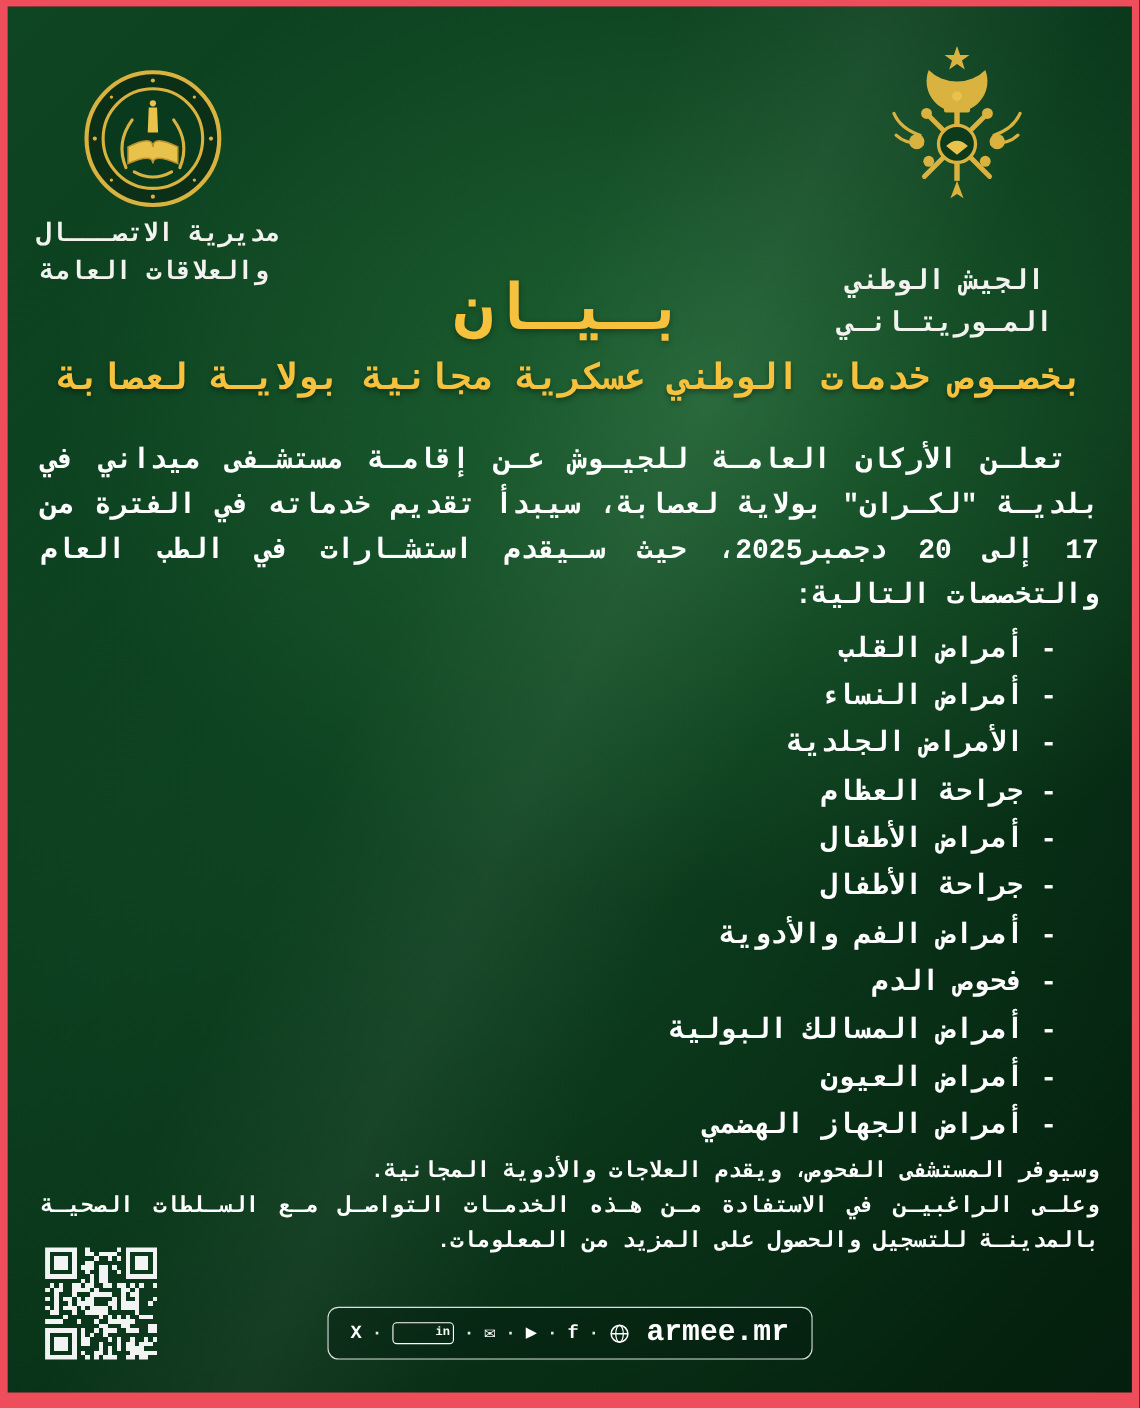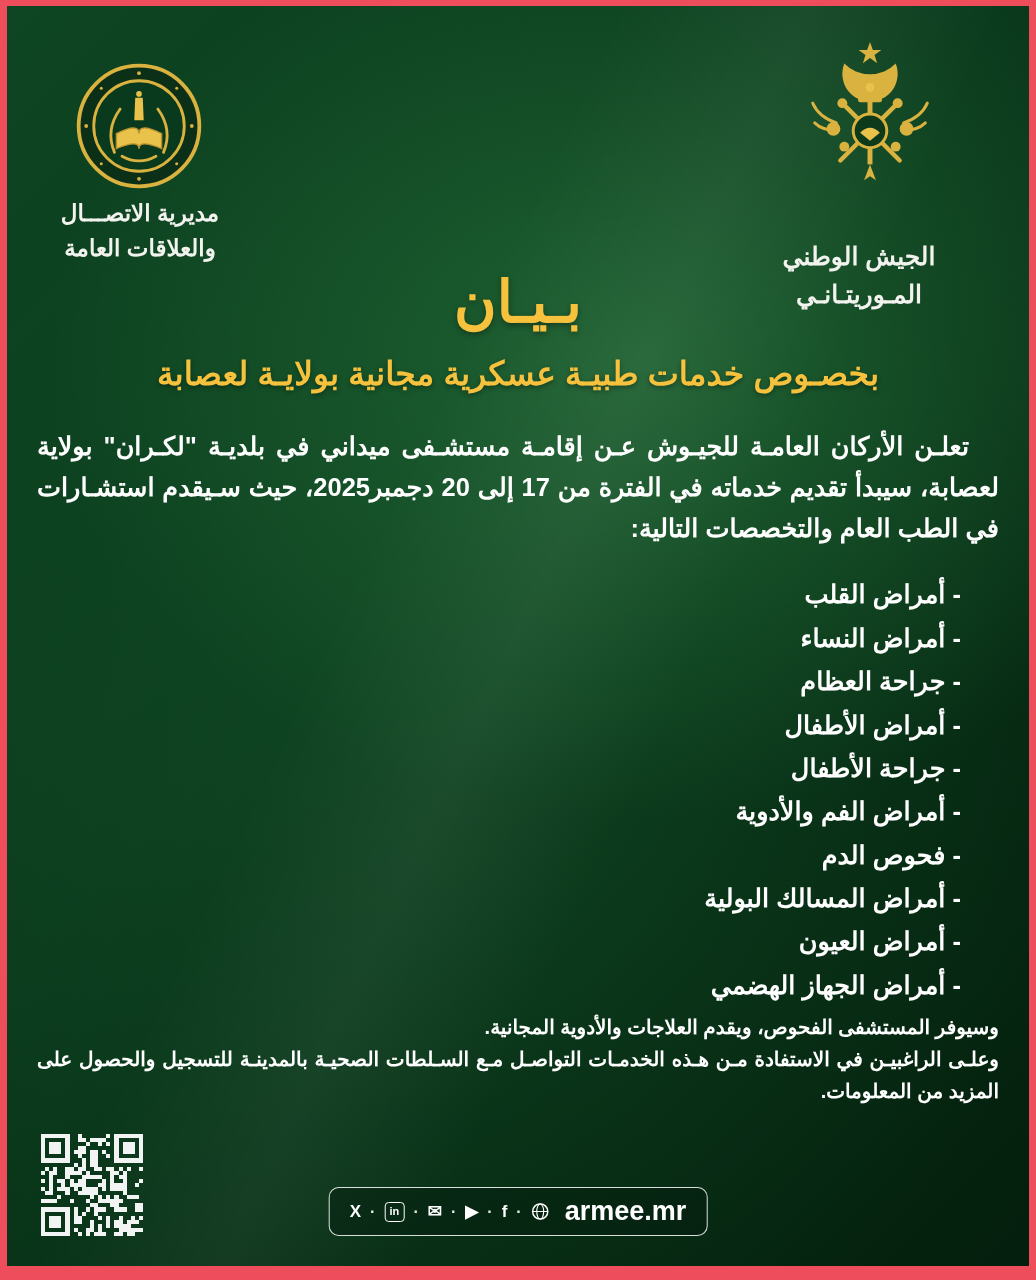--- a/index.html
+++ b/index.html
@@ -3,68 +3,68 @@
 <meta charset="utf-8">
 <style>
   html,body{margin:0;padding:0;background:#1b1b1b;}
   .poster{
     position:relative;
     width:1036px;height:1280px;
     box-sizing:border-box;
     border:solid #ee4d5c;
     border-width:6px 7px 14px 7px;
     overflow:hidden;
-    font-family:Liberation Sans, sans-serif;
+    font-family:Liberation Mono, monospace;
     background:
       linear-gradient(115deg, rgba(255,255,255,0) 38%, rgba(255,255,255,0.05) 50%, rgba(255,255,255,0) 62%),
       radial-gradient(ellipse 820px 640px at 62% 28%, rgba(46,128,66,0.55), rgba(0,0,0,0) 72%),
       radial-gradient(ellipse 900px 900px at 40% 60%, rgba(22,84,42,0.45), rgba(0,0,0,0) 75%),
       linear-gradient(135deg,#0e4522 0%,#0a3a1c 42%,#062a13 72%,#041f0d 100%);
     color:#fff;
   }
   .org{position:absolute;text-align:center;font-weight:bold;color:#f2f2ee;}
   .org div{white-space:nowrap;}
   .org-left{left:26px;top:190px;width:214px;font-size:23px;line-height:1.5;}
   .org-right{right:50px;top:192px;width:240px;font-size:25px;line-height:1.5;margin-top:40px;}
   .logo-left{position:absolute;left:66px;top:54px;width:132px;height:132px;}
   .emblem-right{position:absolute;right:88px;top:26px;width:142px;height:168px;}
   .main-col{position:absolute;top:246px;left:30px;right:30px;direction:rtl;}
   h1.title{
-    margin:17px;text-align:center;color:#f6c23d;
+    margin:0;text-align:center;color:#f6c23d;
     font-size:58px;line-height:1.15;font-weight:bold;letter-spacing:1px;
     text-shadow:0 2px 6px rgba(0,0,0,0.35);
   }
   h2.subtitle{
     margin:6px 0 0 0;text-align:center;color:#f6c23d;
     font-size:33px;line-height:1.3;font-weight:bold;
     text-shadow:0 2px 5px rgba(0,0,0,0.35);
   }
   .body-text{margin-top:30px;font-weight:bold;}
   .intro{
     margin:0;font-size:25.5px;line-height:1.62;
     text-align:justify;text-indent:30px;
   }
-  .services{margin-top:24px;padding-right:38px;font-size:25.5px;line-height:1.7;}
+  .services{margin-top:6px;padding-right:38px;font-size:25.5px;line-height:1.7;}
   .service{white-space:nowrap;}
   .closing{margin:0;font-size:20px;line-height:1.6;}
   .closing.right-align{text-align:right;margin-top:4px;}
   .closing.justified{text-align:justify;}
   .qr{position:absolute;left:34px;bottom:30px;width:102px;height:102px;opacity:0.95;}
   .qr svg{width:100%;height:100%;shape-rendering:crispEdges;}
   .social-bar{
     position:absolute;bottom:30px;left:50%;transform:translateX(-50%);
     display:flex;align-items:center;gap:9px;direction:ltr;
     border:1.5px solid rgba(255,255,255,0.85);border-radius:10px;
     padding:8px 20px;background:rgba(4,22,11,0.35);
     color:#fff;font-weight:bold;
   }
   .social-bar .icon{font-size:17px;line-height:1;display:inline-flex;align-items:center;justify-content:center;}
   .social-bar .icon.boxed{
     border:1.5px solid #fff;border-radius:4px;width:18px;height:18px;
-    font-size:11px;font-weight:bold;
+    font-size:11px;font-weight:bold;padding-left:36px;
   }
   .social-bar .sep{font-size:16px;opacity:0.9;}
   .social-bar .website{font-size:27px;font-weight:bold;margin-left:6px;}
   .globe svg{width:19px;height:19px;display:block;}
 </style>
 </head>
 <body>
 
 <div class="poster">
 
@@ -129,28 +129,29 @@
     </g>
   </svg>
 
   <div class="org org-right">
     <div>الجيش الوطني</div>
     <div>المـوريتـانـي</div>
   </div>
 
   <div class="main-col">
     <h1 class="title">بـيـان</h1>
-    <h2 class="subtitle">بخصـوص خدمات طبيـة عسكرية مجانية بولايـة لعصابة</h2>
+    <h2 class="subtitle">بخصـوص خدمات الوطني عسكرية مجانية بولايـة لعصابة</h2>
 
     <div class="body-text">
       <p class="intro">تعلـن الأركان العامـة للجيـوش عـن إقامـة مستشـفى ميداني في بلديـة "لكـران" بولاية لعصابة، سيبدأ تقديم خدماته في الفترة من 17 إلى 20 دجمبر2025، حيث سـيقدم استشـارات في الطب العام والتخصصات التالية:</p>
 
       <div class="services">
         <div class="service">- أمراض القلب</div>
         <div class="service">- أمراض النساء</div>
+        <div class="service">- الأمراض الجلدية</div>
         <div class="service">- جراحة العظام</div>
         <div class="service">- أمراض الأطفال</div>
         <div class="service">- جراحة الأطفال</div>
         <div class="service">- أمراض الفم والأدوية</div>
         <div class="service">- فحوص الدم</div>
         <div class="service">- أمراض المسالك البولية</div>
         <div class="service">- أمراض العيون</div>
         <div class="service">- أمراض الجهاز الهضمي</div>
       </div>
 

